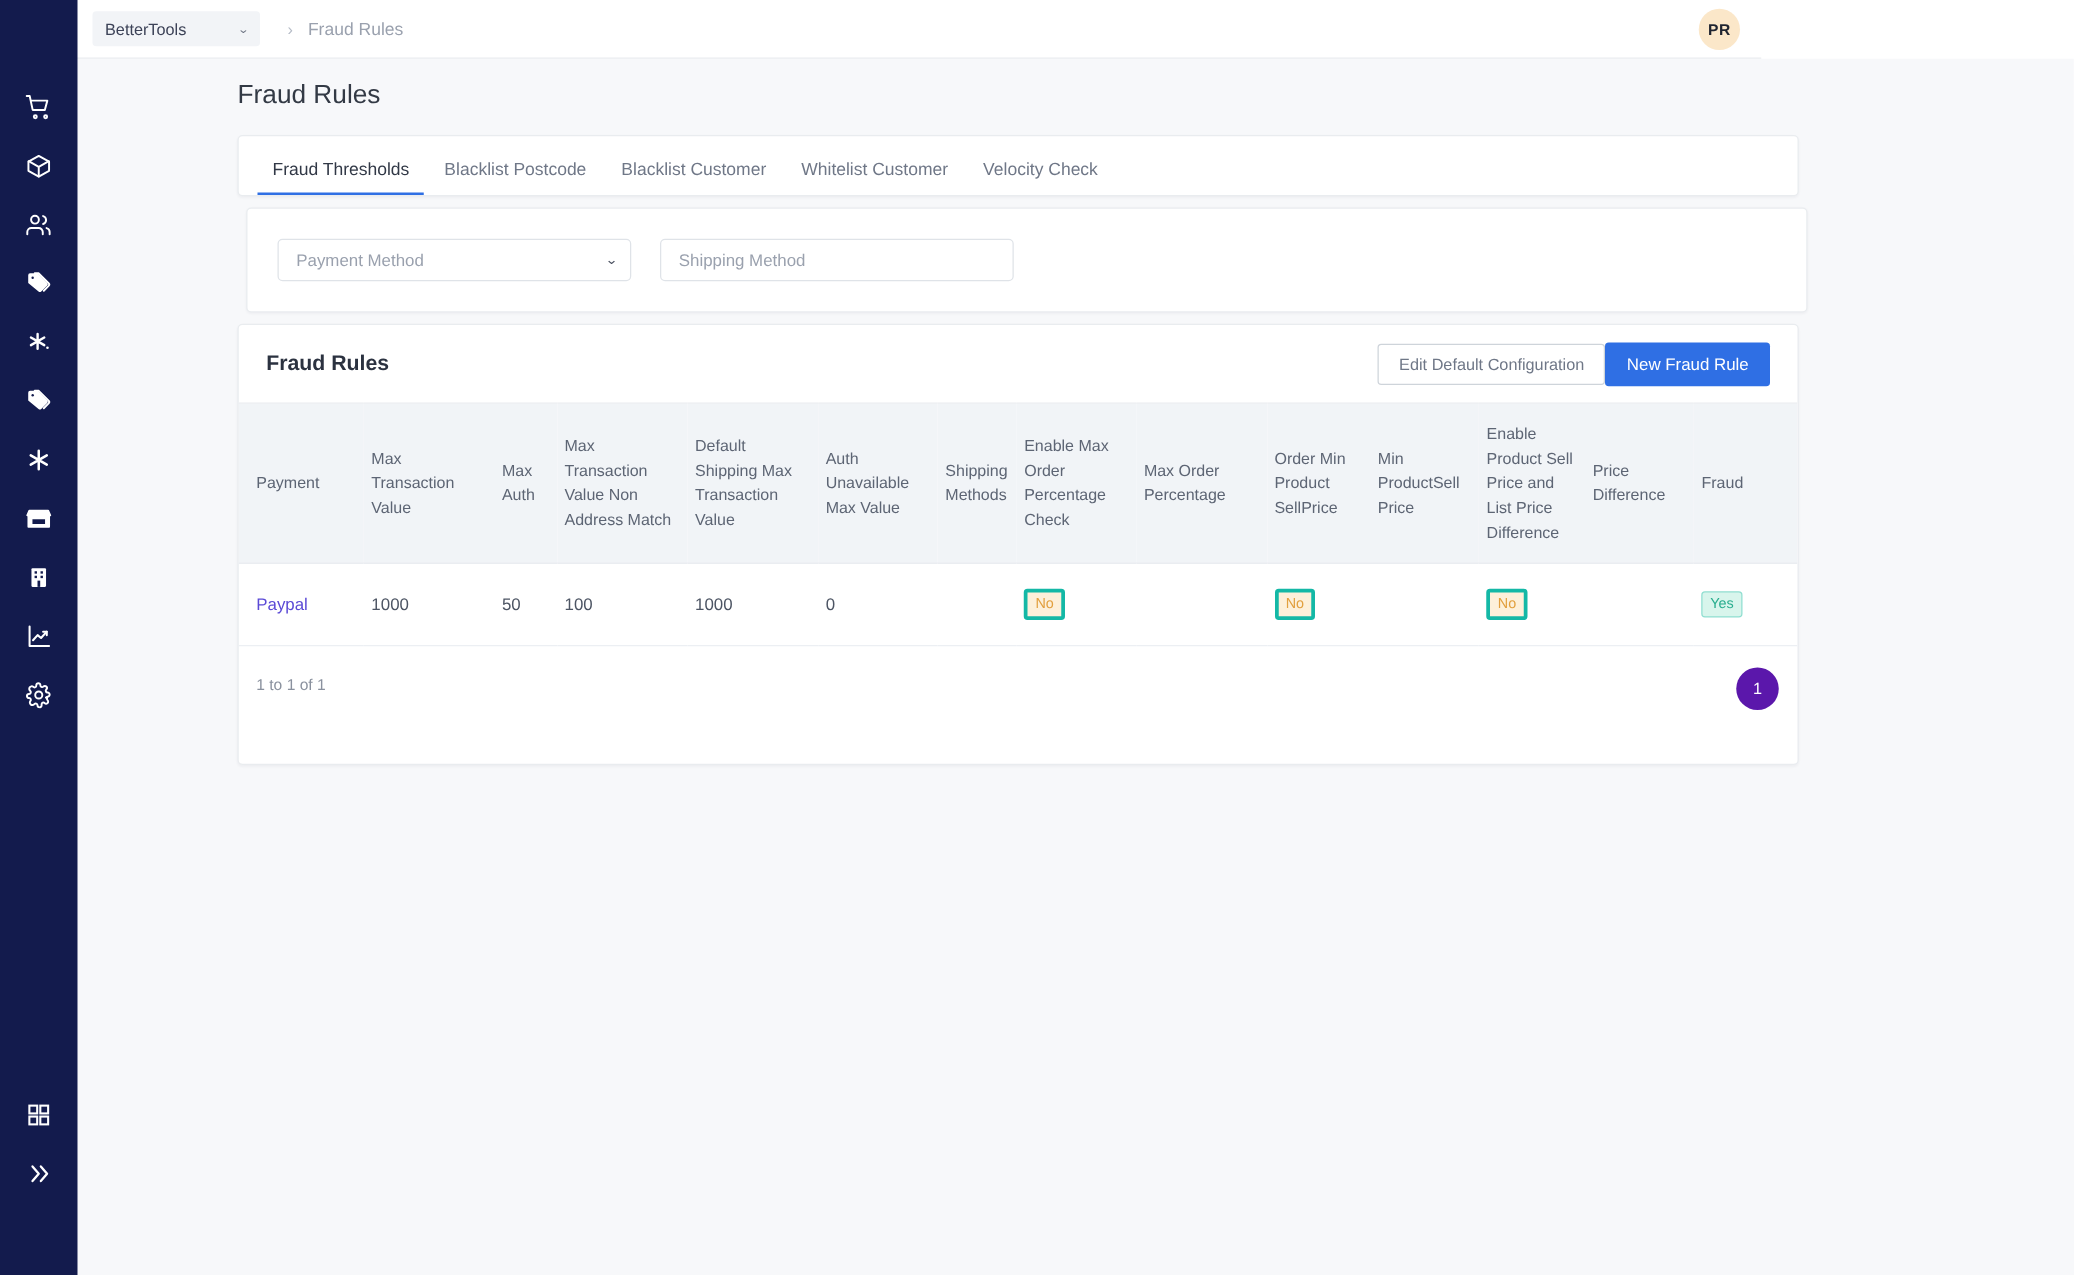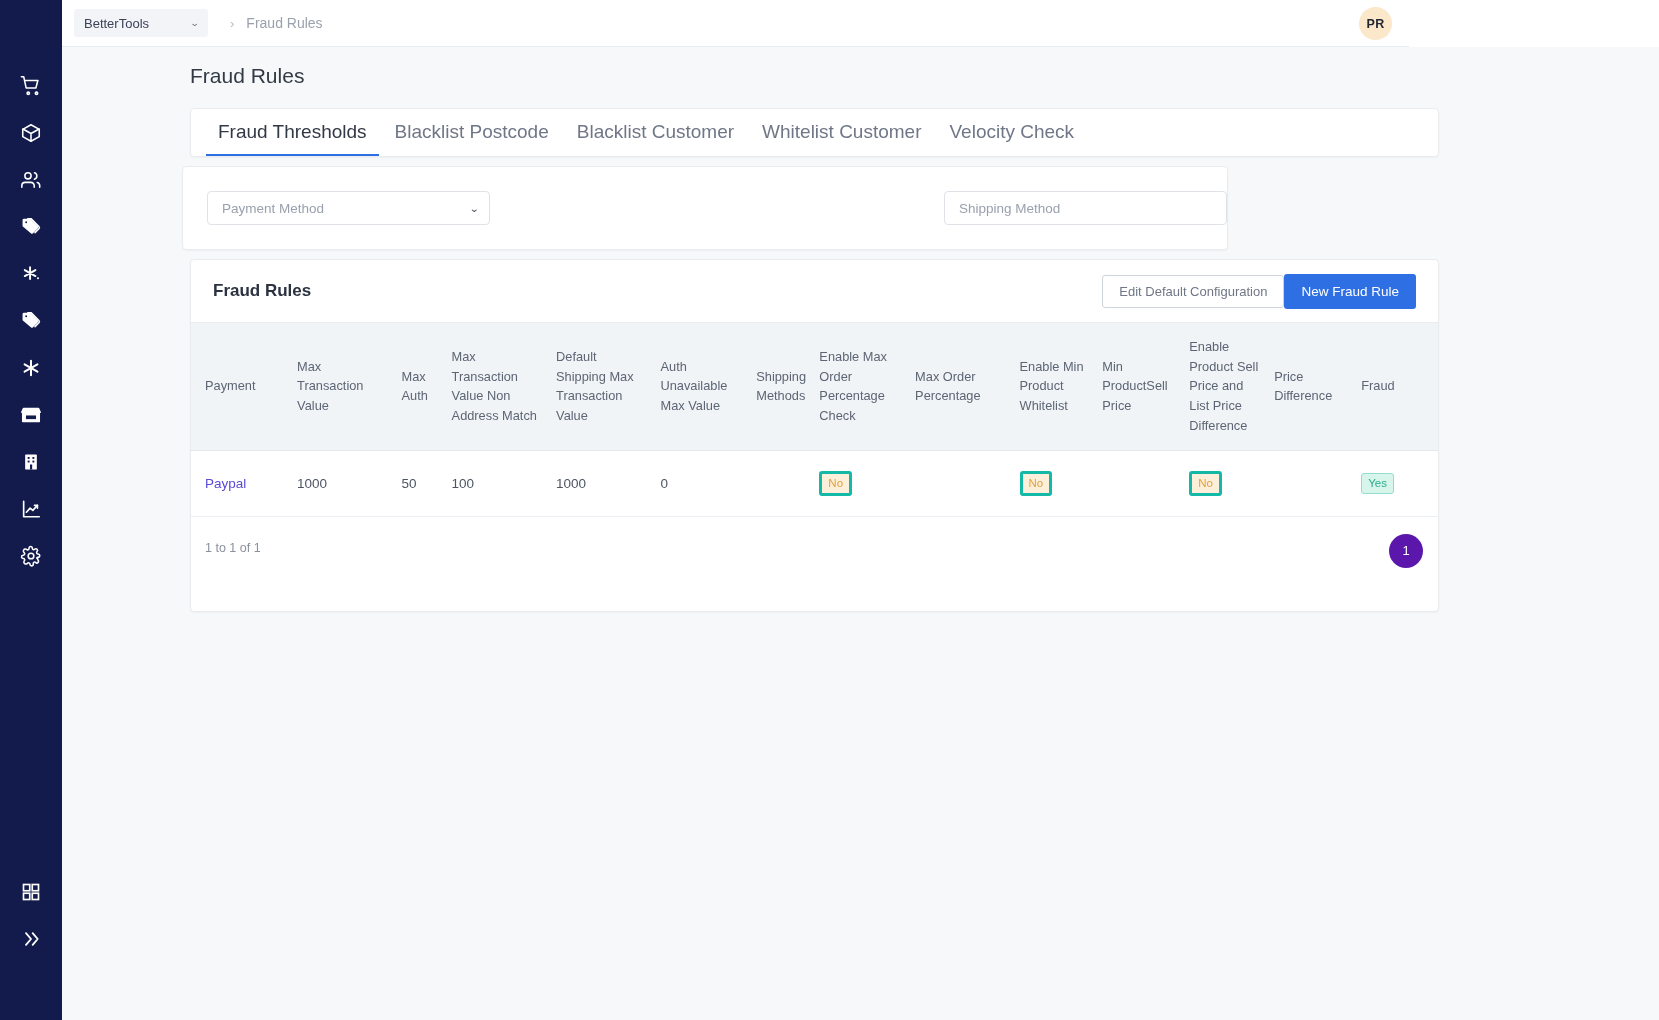--- a/index.html
+++ b/index.html
@@ -106,42 +106,42 @@
   
   .tabs-card {
     position: absolute;
     top: 61px; left: 128px;
     width: 1249px; height: 49px;
     display: flex; align-items: flex-end;
     padding-left: 13px;
   }
   .tab {
     position: relative;
-    font-size: 19px;
+    font-size: 14px;
     color: #6f7787;
     padding: 0 14px 13px 14px;
     cursor: pointer;
     white-space: nowrap;
     margin-top: 32px;
   }
   .tab.active { color: #313846; }
   .tab.active::after {
     content: "";
     position: absolute;
     left: 2px; right: 2px; bottom: 0;
     height: 2.5px; background: #2f6fe4;
   }
 
   
   .filter-card {
     position: absolute;
-    top: 119px; left: 120px;
-    width: 1046px; height: 84px;
+    top: 119px; left: 135px;
+    width: 1249px; height: 84px;
     display: flex; align-items: center;
-    padding-left: 24px; gap: 23px; justify-content: space-between;
+    padding-left: 24px; gap: 23px;
   }
   .select-box {
     width: 283px; height: 34px;
     border: 1px solid #dfe3e8;
     border-radius: 4px;
     background: #fff;
     display: flex; align-items: center;
     justify-content: space-between;
     padding: 0 11px 0 14px;
     font-size: 13.5px;
@@ -453,21 +453,21 @@
         <tr>
           <th>Payment</th>
           <th>Max Transaction Value</th>
           <th>Max Auth</th>
           <th>Max Transaction Value Non Address Match</th>
           <th>Default Shipping Max Transaction Value</th>
           <th>Auth Unavailable Max Value</th>
           <th>Shipping Methods</th>
           <th>Enable Max Order Percentage Check</th>
           <th>Max Order Percentage</th>
-          <th>Enable Min Product Whitelist</th>
+          <th>Order Min Product SellPrice</th>
           <th>Min ProductSell Price</th>
           <th>Enable Product Sell Price and List Price Difference</th>
           <th>Price Difference</th>
           <th>Fraud</th>
         </tr>
       </thead>
       <tbody>
         <tr>
           <td>
             <span class="cell-link">Paypal</span>

